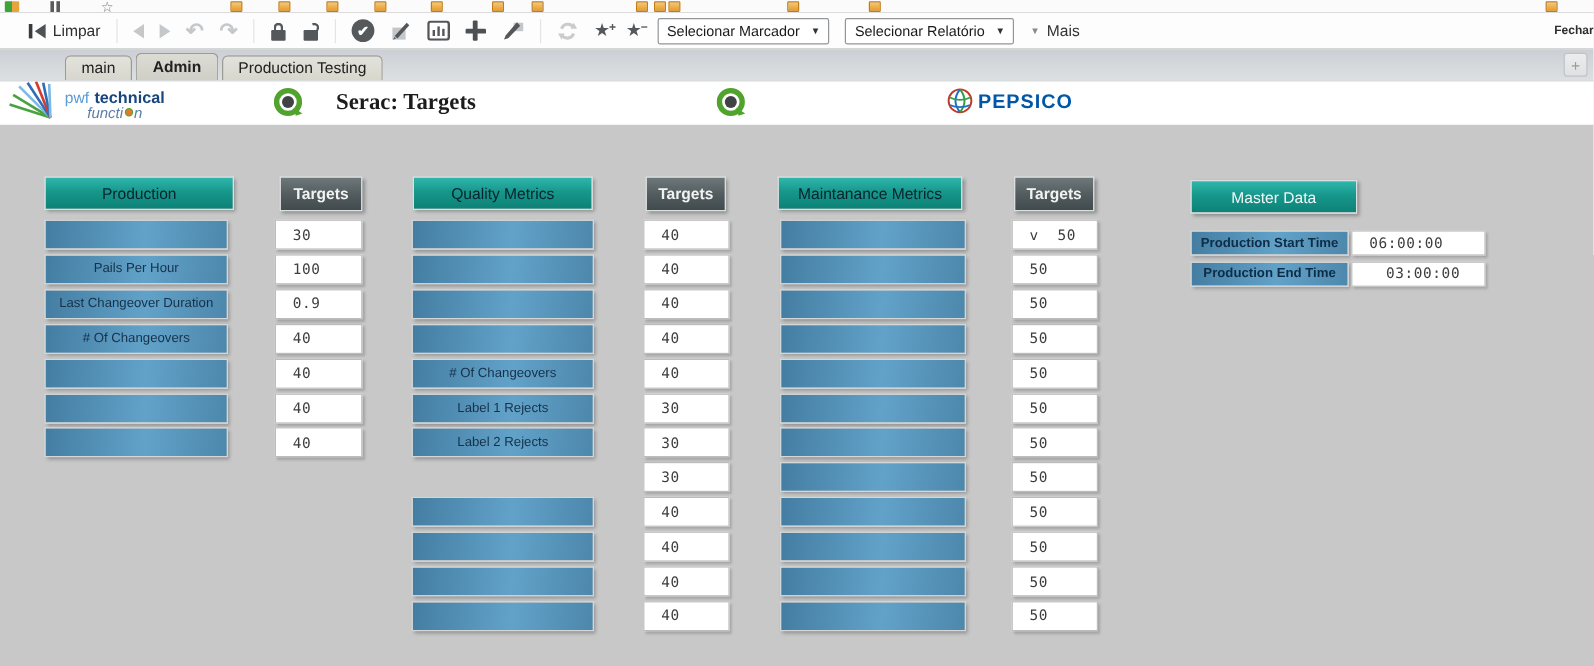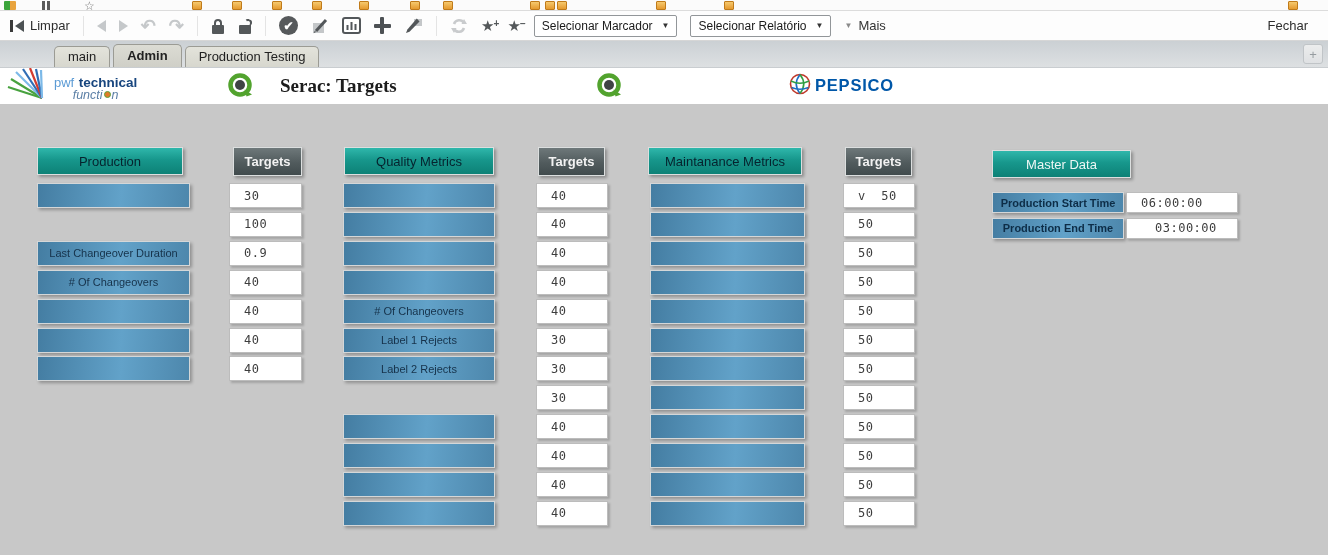--- a/index.html
+++ b/index.html
@@ -9,21 +9,21 @@
 
   
   .bookmarks { position:absolute; top:0; left:0; right:0; height:11px; background:#fbfbfb; border-bottom:1px solid #dcdcdc; overflow:hidden; }
   .bm { position:absolute; top:1px; }
   .apps-ic { width:12px; height:9px; background:linear-gradient(90deg,#3ba43b 48%,#fff 48%,#fff 52%,#e8a33d 52%); border-radius:1px; }
   .pause-ic { width:8px; height:10px; border-left:3px solid #5a5a5a; border-right:3px solid #5a5a5a; }
   .star-ic { font-size:12px; line-height:10px; color:#7a7a7a; }
   .folder-ic { width:10px; height:9px; background:linear-gradient(#f6c96e,#e59a2f); border:1px solid #c07b1a; border-radius:1px; }
 
   
-  .toolbar { position:absolute; top:11px; left:0; right:0; height:30px; background:#fdfdfd; border-bottom:1px solid #d6d6d6; display:flex; align-items:center; padding-left:10px; }
+  .toolbar { position:absolute; top:11px; left:0; right:0; height:30px; background:#fdfdfd; border-bottom:1px solid #d6d6d6; display:flex; align-items:center; padding-left:24px; }
   .ti { display:flex; align-items:center; margin-right:13px; flex:none; }
   .tsep { width:1px; height:20px; background:#e4e4e4; margin-right:13px; flex:none; }
   .tlabel { font-size:13px; color:#2e2e2e; margin-left:6px; }
   .tri-l { width:0; height:0; border-top:6px solid transparent; border-bottom:6px solid transparent; border-right:9px solid currentColor; }
   .tri-r { width:0; height:0; border-top:6px solid transparent; border-bottom:6px solid transparent; border-left:9px solid currentColor; }
   .bar-v { width:3px; height:12px; background:#3a3a3a; margin-right:2px; }
   .c-dark { color:#4d5254; }
   .c-dis { color:#c5c8ca; }
   .curve { font-size:18px; font-weight:bold; line-height:16px; }
   .lockw { position:relative; width:14px; height:17px; }
@@ -33,21 +33,21 @@
   .chk-circle { width:19px; height:19px; border-radius:50%; background:#56595b; color:#fff; display:flex; align-items:center; justify-content:center; font-size:12px; font-weight:bold; }
   .plusw { position:relative; width:17px; height:17px; }
   .plusw::before { content:""; position:absolute; left:0; top:6.5px; width:17px; height:4px; background:#4d5154; border-radius:1px; }
   .plusw::after { content:""; position:absolute; left:6.5px; top:0; width:4px; height:17px; background:#4d5154; border-radius:1px; }
   .starw { position:relative; font-size:15px; color:#54585a; line-height:15px; }
   .star-badge { position:absolute; right:-5px; top:-2px; font-size:10px; font-weight:bold; color:#54585a; }
   .dd { border:1px solid #929699; border-radius:2px; background:#fff; height:22px; padding:0 7px; display:flex; align-items:center; font-size:12px; color:#1a1a1a; margin-right:13px; flex:none; }
   .dd .caret { margin-left:9px; font-size:8px; color:#333; }
   .mais { display:flex; align-items:center; font-size:13px; color:#333; }
   .mais .caret { font-size:8px; color:#8a8a8a; margin-right:6px; }
-  .fechar { margin-left:auto; margin-right:20px; font-size:13px; color:#2e2e2e; flex:none; }
+  .fechar { margin-left:auto; margin-right:0; font-size:10px; color:#2e2e2e; flex:none;font-weight:bold; }
 
   
   .tabbar { position:absolute; top:41px; left:0; right:0; height:27px; background:linear-gradient(#cbd0d4,#dde0e2); border-bottom:1px solid #c9cdd0; }
   .tabstrip { position:absolute; left:14px; bottom:0; display:flex; align-items:flex-end;padding-left:40px; }
   .tab { height:21px; line-height:20px; padding:0 13px; background:linear-gradient(#e3e3db,#d7d7ce); border:1px solid #9b9b94; border-bottom:none; border-radius:5px 5px 0 0; margin-right:3px; font-size:13px; color:#222; white-space:nowrap; }
   .tab.active { font-weight:bold; height:23px; line-height:22px; background:linear-gradient(#dcdcd4,#cfcfc7); }
   .add-tab { position:absolute; right:5px; bottom:3px; width:20px; height:20px; background:linear-gradient(#eceded,#dfe1e3); border:1px solid #c0c4c7; border-radius:3px; color:#969ca0; font-size:13px; display:flex; align-items:center; justify-content:center; }
 
   
   .headerbar { position:absolute; top:68px; left:0; right:0; height:36px; background:#fff; }
@@ -237,24 +237,25 @@
         <path d="M12 3.5 Q4.5 13 12 22.5" fill="none" stroke="#1c6fc4" stroke-width="1.6"></path>
         <path d="M12 3.5 Q19.5 13 12 22.5" fill="none" stroke="#2f9e44" stroke-width="1.6"></path>
         <path d="M3 10 Q12 14.5 21 10" fill="none" stroke="#2f9e44" stroke-width="1.4"></path>
         <path d="M3.5 16.5 Q12 20 20.5 16.5" fill="none" stroke="#1c6fc4" stroke-width="1.4"></path>
       </svg>
       <span class="pepsico-word">PEPSICO</span>
     </div>
   </div>
 
   <div class="content">
-      <div class="col-header teal" style="left: 37px; top: 43px; width: 146px; height: 28px;">Production</div>
+      <div class="col-header teal" style="left: 37px; top: 43px; width: 158px; height: 28px;">Production</div>
       <div class="col-header darkhdr" style="left: 233px; top: 43px; width: 69px; height: 29px;">Targets</div>
       <div class="metric-btn" style="left: 37px; top: 79px; width: 153px; height: 25px;"></div>
       <input class="target-input" value="30" style="left: 229px; top: 79px; width: 73px; height: 25px;">
+      <div class="metric-btn" style="left: 37px; top: 107.9px; width: 153px; height: 25px;">Pails Per Hour</div>
       <input class="target-input" value="100" style="left: 229px; top: 107.9px; width: 73px; height: 25px;">
       <div class="metric-btn" style="left: 37px; top: 136.8px; width: 153px; height: 25px;">Last Changeover Duration</div>
       <input class="target-input" value="0.9" style="left: 229px; top: 136.8px; width: 73px; height: 25px;">
       <div class="metric-btn" style="left: 37px; top: 165.7px; width: 153px; height: 25px;"># Of Changeovers</div>
       <input class="target-input" value="40" style="left: 229px; top: 165.7px; width: 73px; height: 25px;">
       <div class="metric-btn" style="left: 37px; top: 194.6px; width: 153px; height: 25px;"></div>
       <input class="target-input" value="40" style="left: 229px; top: 194.6px; width: 73px; height: 25px;">
       <div class="metric-btn" style="left: 37px; top: 223.5px; width: 153px; height: 25px;"></div>
       <input class="target-input" value="40" style="left: 229px; top: 223.5px; width: 73px; height: 25px;">
       <div class="metric-btn" style="left: 37px; top: 252.4px; width: 153px; height: 25px;"></div>

